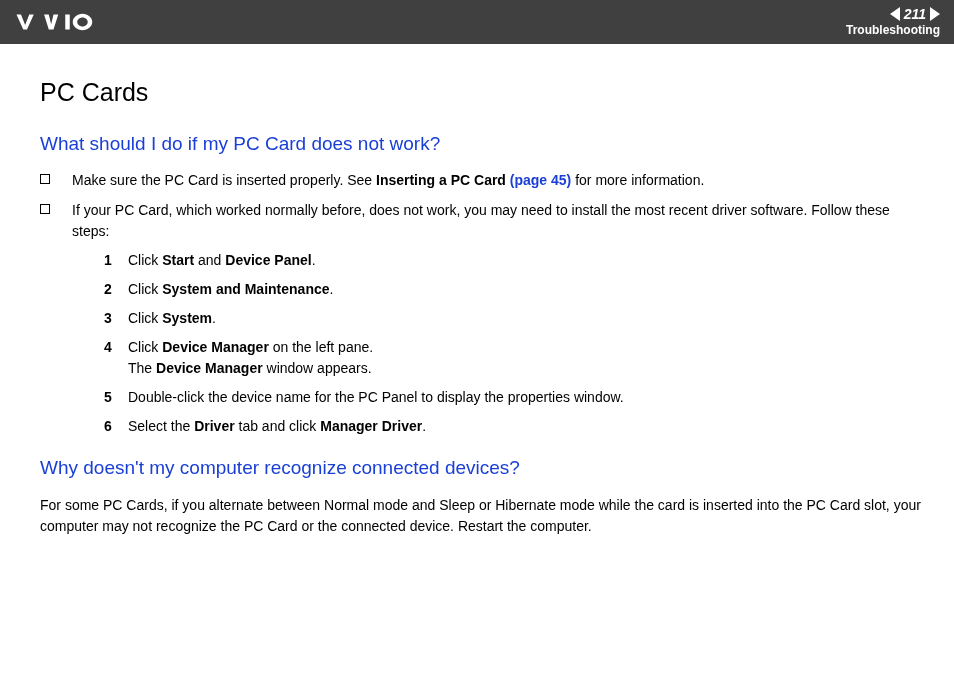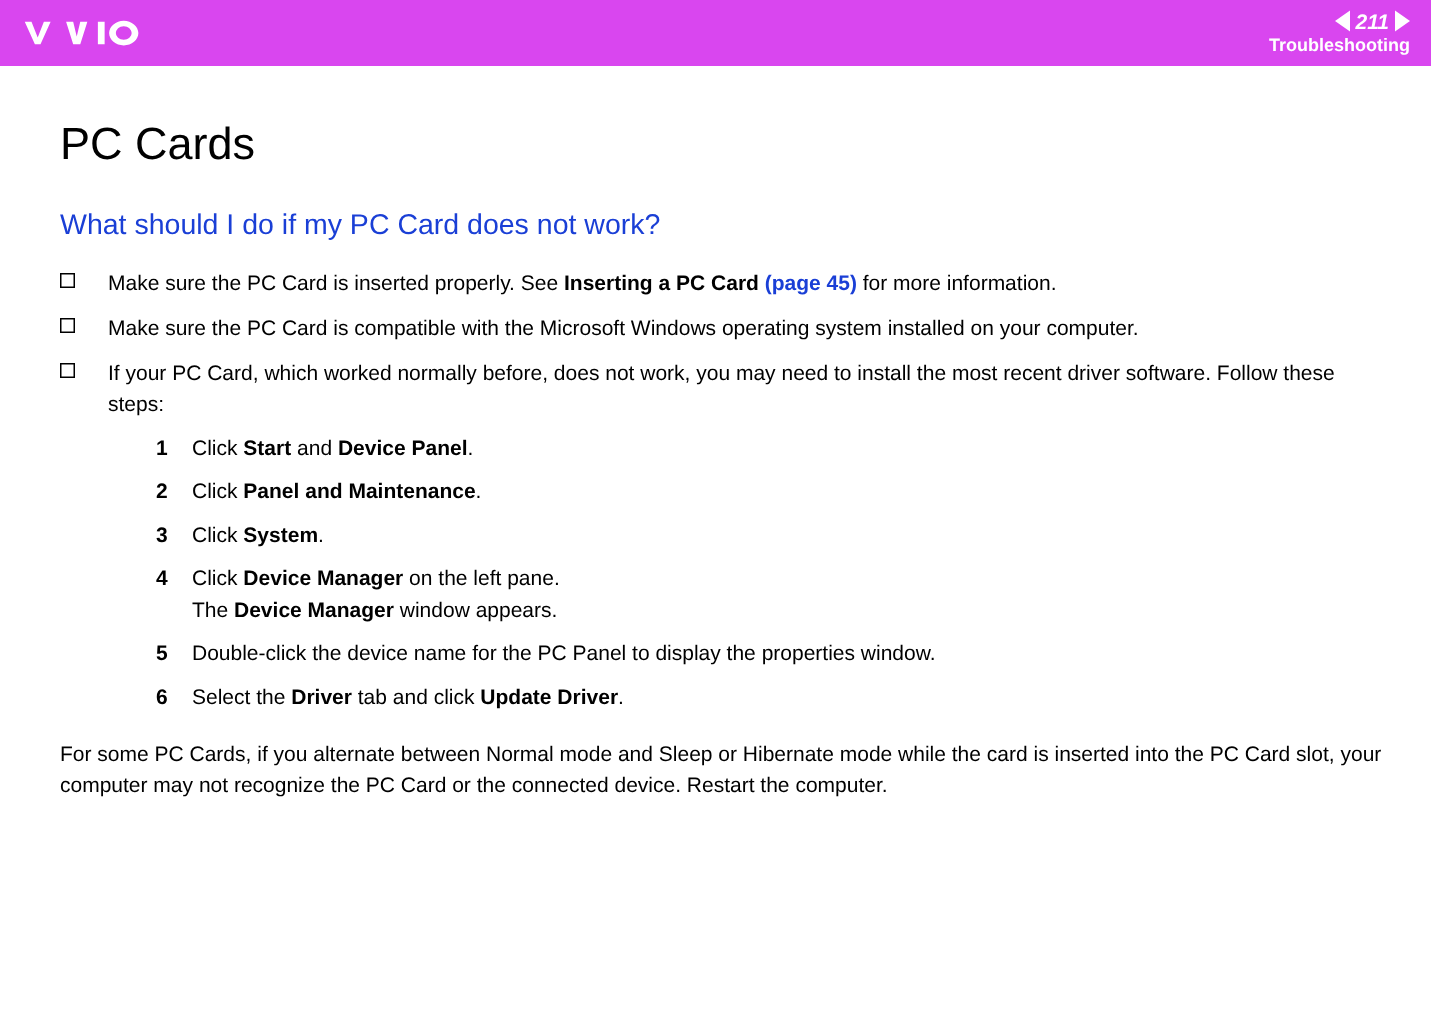--- a/index.html
+++ b/index.html
@@ -6,21 +6,21 @@
   body {
     font-family: Arial, Helvetica, sans-serif;
     width: 954px;
     height: 674px;
     background: #fff;
     color: #000;
     font-size: 14px;
     line-height: 1.5;
   }
   .header-bar {
-    background: #d946ef;
+    background: #404040;
     color: #fff;
     height: 44px;
     display: flex;
     align-items: center;
     justify-content: space-between;
     padding: 0 14px;
   }
   .logo { display: flex; align-items: center; }
   .logo svg { height: 18px; }
   .header-right {
@@ -51,21 +51,21 @@
     font-style: italic;
     font-weight: bold;
     font-size: 14px;
     padding: 0 2px;
   }
   .section { font-weight: bold; font-size: 12px; margin-top: 2px; }
   .content {
     padding: 30px 30px 20px 40px;
   }
   h1.page-title {
-    font-size: 30px;
+    font-size: 25px;
     font-weight: normal;
     margin-bottom: 18px;
   }
   h2.question {
     color: #1a3fd6;
     font-size: 19px;
     font-weight: normal;
     margin-top: 4px;
     margin-bottom: 12px;
   }
@@ -135,50 +135,47 @@
 
   <ul class="bullets">
     <li>
       <span class="marker"></span>
       <span class="text">
         <span>Make sure the PC Card is inserted properly. See </span><span class="b">Inserting a PC Card </span><span class="link">(page 45)</span><span> for more information.</span>
       </span>
     </li>
     <li>
       <span class="marker"></span>
-      <span class="text">Make sure the PC Card is compatible with the Microsoft Windows operating system installed on your computer.</span>
-    </li>
-    <li>
-      <span class="marker"></span>
       <span class="text">
         <span>If your PC Card, which worked normally before, does not work, you may need to install the most recent driver software. Follow these steps:</span>
         <ol class="steps">
           <li>
               <span class="num">1</span>
               <span class="text"><span>Click </span><span class="b">Start</span><span> and </span><span class="b">Device Panel</span><span>.</span></span>
             </li>
           <li>
               <span class="num">2</span>
-              <span class="text"><span>Click </span><span class="b">Panel and Maintenance</span><span>.</span></span>
+              <span class="text"><span>Click </span><span class="b">System and Maintenance</span><span>.</span></span>
             </li>
           <li>
               <span class="num">3</span>
               <span class="text"><span>Click </span><span class="b">System</span><span>.</span></span>
             </li>
           <li>
               <span class="num">4</span>
               <span class="text"><span>Click </span><span class="b">Device Manager</span><span> on the left pane.</span><br><span>The </span><span class="b">Device Manager</span><span> window appears.</span></span>
             </li>
           <li>
               <span class="num">5</span>
               <span class="text">Double-click the device name for the PC Panel to display the properties window.</span>
             </li>
           <li>
               <span class="num">6</span>
-              <span class="text"><span>Select the </span><span class="b">Driver</span><span> tab and click </span><span class="b">Update Driver</span><span>.</span></span>
+              <span class="text"><span>Select the </span><span class="b">Driver</span><span> tab and click </span><span class="b">Manager Driver</span><span>.</span></span>
             </li>
         </ol>
       </span>
     </li>
   </ul>
 
+  <h2 class="question">Why doesn't my computer recognize connected devices?</h2>
   <p class="body">For some PC Cards, if you alternate between Normal mode and Sleep or Hibernate mode while the card is inserted into the PC Card slot, your computer may not recognize the PC Card or the connected device. Restart the computer.</p>
 </div>
 
 </body></html>

